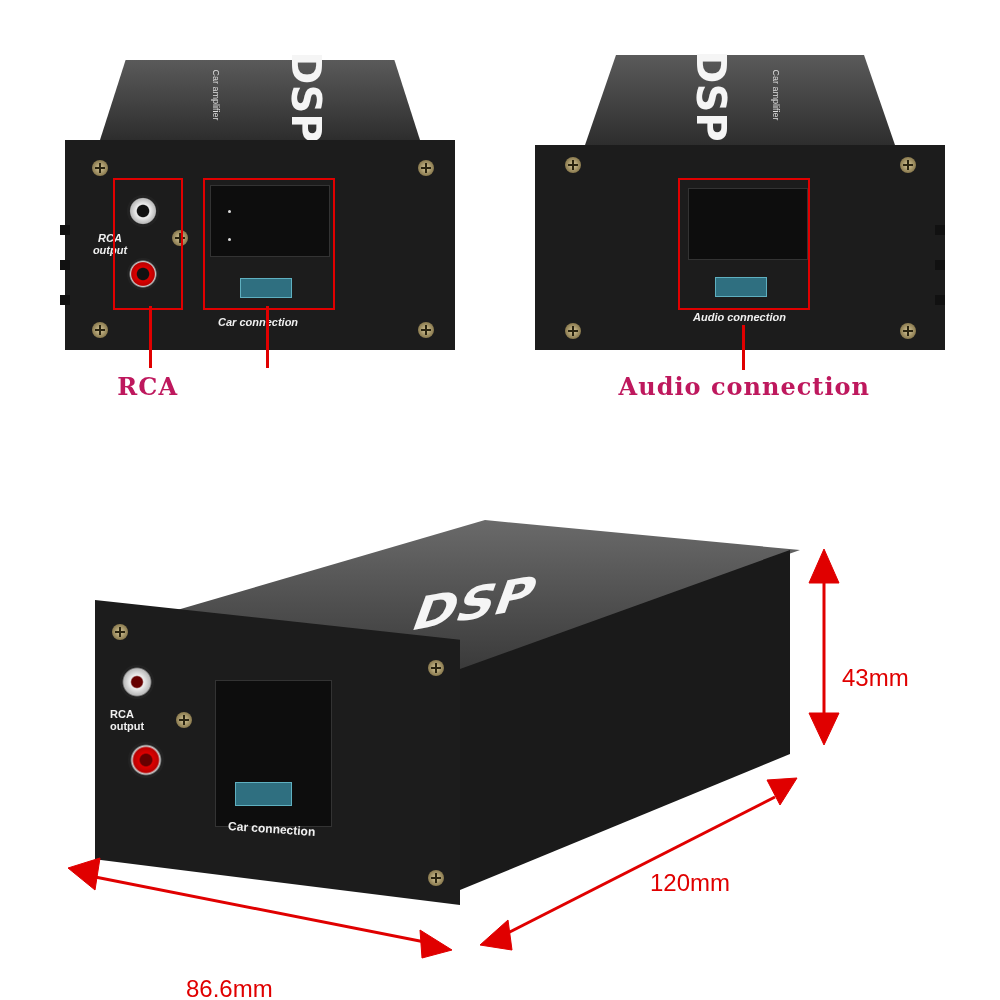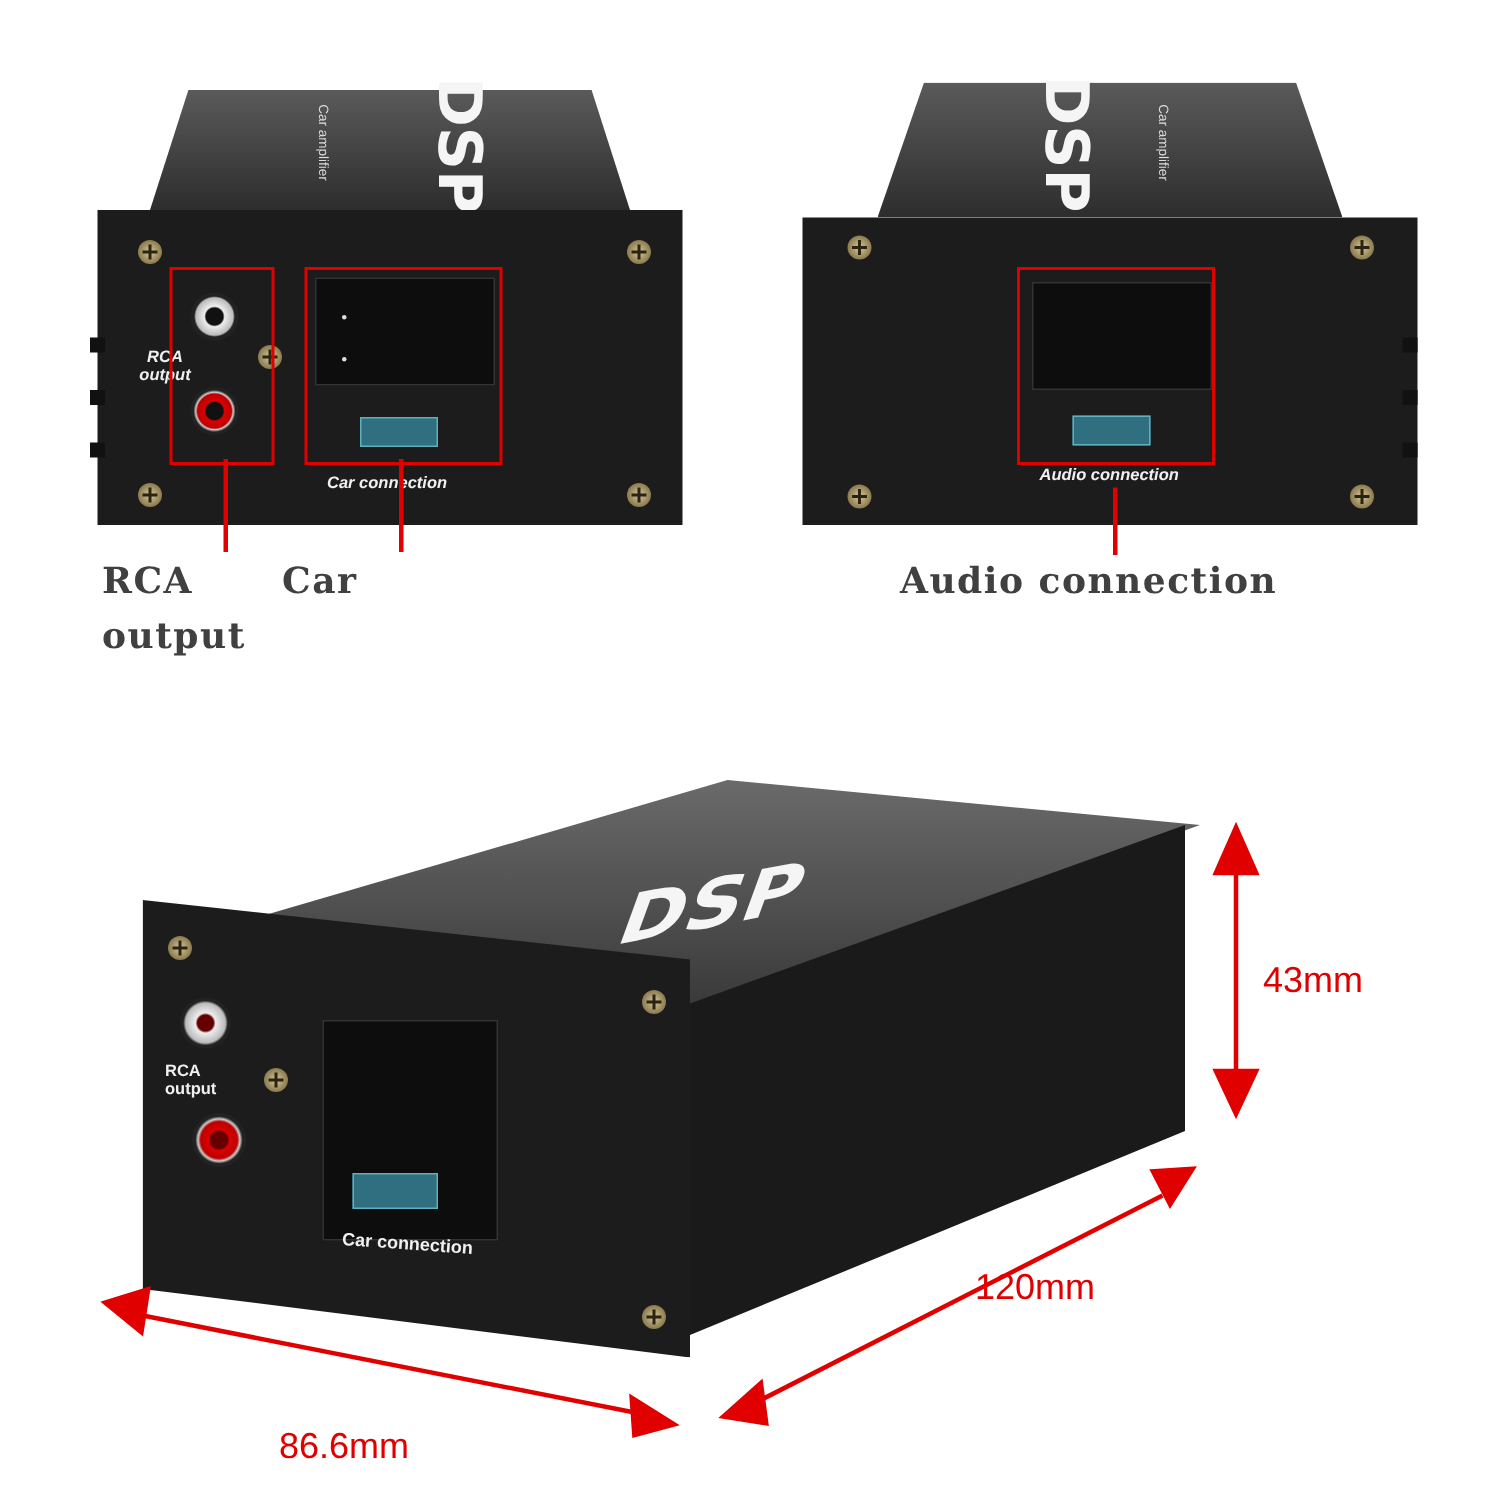--- a/index.html
+++ b/index.html
@@ -5,29 +5,29 @@
   html,body{margin:0;padding:0;background:#ffffff;}
   body{width:1000px;height:1000px;position:relative;overflow:hidden;font-family:"Liberation Sans",sans-serif;}
   .abs{position:absolute;}
   .box{background:#1c1c1c;}
   .panel-top{background:linear-gradient(#5a5a5a,#2d2d2d);}
   .screw{position:absolute;width:16px;height:16px;border-radius:50%;background:radial-gradient(circle,#d6c79a 0%,#8a7a4e 70%,#3a3420 100%);}
   .screw::before,.screw::after{content:"";position:absolute;background:#2a2410;left:7px;top:3px;width:2px;height:10px;}
   .screw::after{left:3px;top:7px;width:10px;height:2px;}
   .redbox{position:absolute;border:2px solid #e00000;}
   .redline{position:absolute;background:#e00000;width:3px;}
-  .serif-label{position:absolute;font-family:"DejaVu Serif","Liberation Serif",serif;font-weight:bold;font-size:24px;color:#404040;letter-spacing:1px;text-align:left;line-height:37px;}
+  .serif-label{position:absolute;font-family:"DejaVu Serif","Liberation Serif",serif;font-weight:bold;font-size:24px;color:#be185d;letter-spacing:1px;text-align:right;line-height:37px;}
   .small-white{position:absolute;color:#f0f0f0;font-size:11px;font-style:italic;font-weight:bold;}
   .rca{position:absolute;border-radius:50%;}
   .fin{position:absolute;background:#111;}
   .connector{position:absolute;background:#0d0d0d;border:1px solid #333;}
   .pin{position:absolute;width:3px;height:3px;background:#ddd;border-radius:50%;}
   .fuse{position:absolute;background:#2f6f80;border:1px solid #5fb0c0;}
   .dsp-text{position:absolute;color:#f5f5f5;font-weight:bold;font-family:"DejaVu Sans",sans-serif;}
-  .dim{position:absolute;color:#e00000;font-size:24px;}
+  .dim{position:absolute;color:#e00000;font-size:24px;margin-top:24px;}
 </style>
 </head>
 <body>
 
 <div class="abs" style="left:60px;top:60px;width:400px;height:300px;">
 
   <div class="abs panel-top" style="left:40px;top:0;width:320px;height:80px;clip-path:polygon(8% 0,92% 0,100% 100%,0 100%);"></div>
   <div class="dsp-text" style="left:200px;top:14px;font-size:40px;transform:rotate(90deg);">DSP</div>
   <div class="abs" style="left:130px;top:30px;color:#ddd;font-size:9px;transform:rotate(90deg);">Car amplifier</div>
 
@@ -50,24 +50,22 @@
   <div class="pin" style="left:168px;top:150px;"></div>
   <div class="pin" style="left:168px;top:178px;"></div>
   <div class="fuse" style="left:180px;top:218px;width:50px;height:18px;"></div>
   <div class="redbox" style="left:143px;top:118px;width:128px;height:128px;"></div>
   <div class="small-white" style="left:158px;top:256px;">Car connection</div>
 </div>
 <div class="redline" style="left:149px;top:306px;height:62px;"></div>
 <div class="redline" style="left:266px;top:306px;height:62px;"></div>
 <div class="serif-label" style="left:68px;top:368px;width:110px;">
   <div>RCA</div>
-  <div>output</div>
 </div>
 <div class="serif-label" style="left:188px;top:368px;width:170px;">
-  <div>Car</div>
 </div>
 
 <div class="abs" style="left:535px;top:55px;width:410px;height:300px;">
   <div class="abs panel-top" style="left:50px;top:0;width:310px;height:90px;clip-path:polygon(10% 0,90% 0,100% 100%,0 100%);"></div>
   <div class="dsp-text" style="left:130px;top:18px;font-size:40px;transform:rotate(90deg);">DSP</div>
   <div class="abs" style="left:215px;top:35px;color:#ddd;font-size:9px;transform:rotate(90deg);">Car amplifier</div>
   <div class="abs box" style="left:0;top:90px;width:410px;height:205px;"></div>
   <div class="fin" style="left:400px;top:170px;width:10px;height:10px;"></div>
   <div class="fin" style="left:400px;top:205px;width:10px;height:10px;"></div>
   <div class="fin" style="left:400px;top:240px;width:10px;height:10px;"></div>

